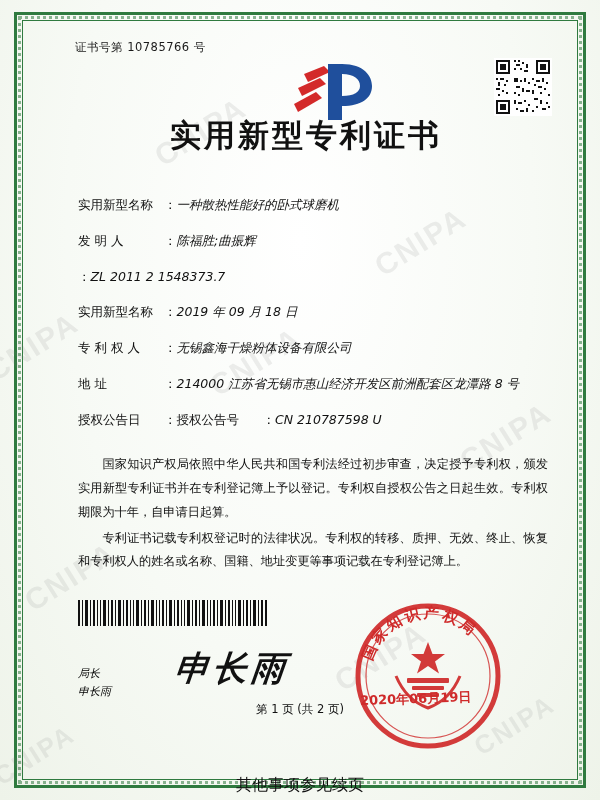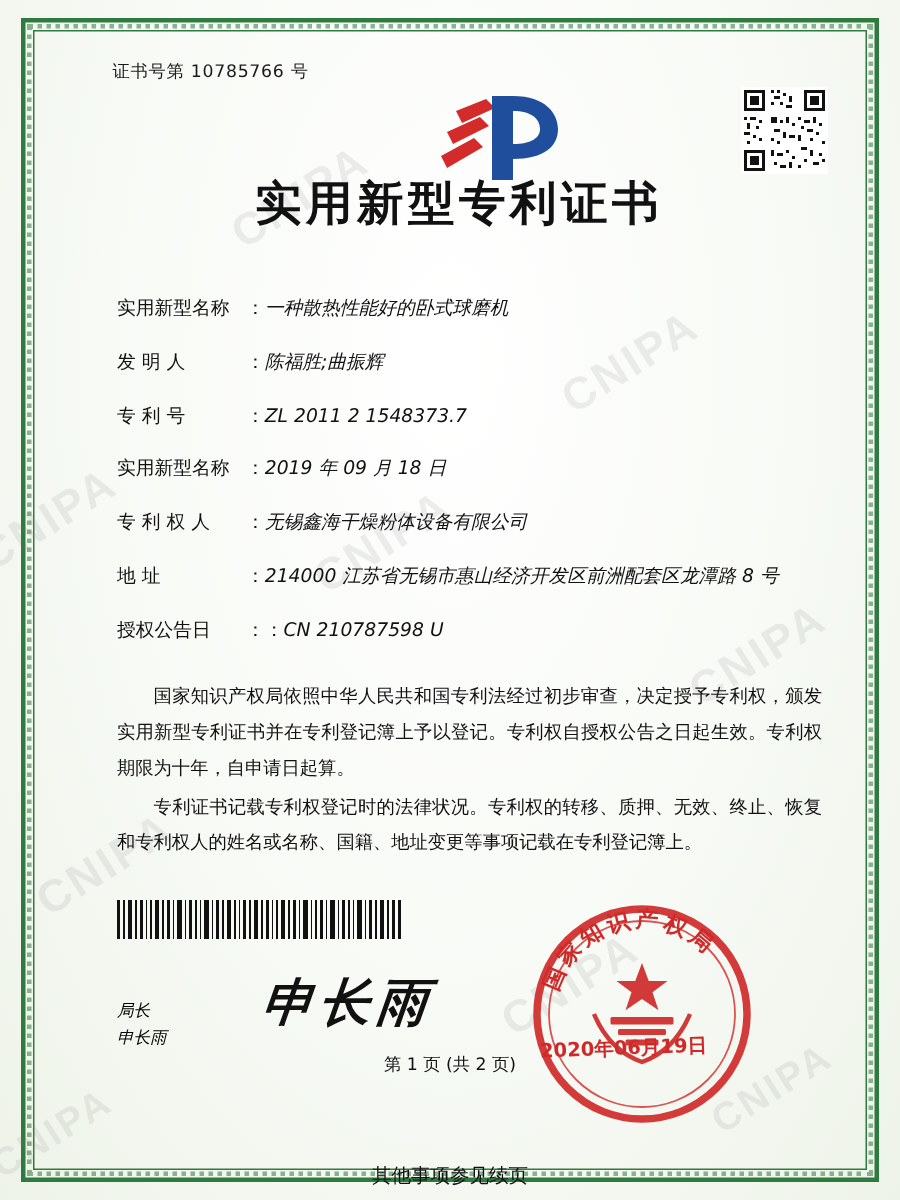--- a/index.html
+++ b/index.html
@@ -220,21 +220,21 @@
     top: 702px;
     text-align: center;
     font-size: 11.5px;
     color: #111;
   }
   .footer-note {
     position: absolute;
     left: 0; right: 0;
     top: 775px;
     text-align: center;
-    font-size: 13px;
+    font-size: 16px;
     color: #111;
   }
 </style>
 </head>
 <body>
 
 <div class="page">
   <div class="bg-tint"></div>
   <div class="outer-border"></div>
   <div class="band"></div>
@@ -341,21 +341,20 @@
         <div class="field-value">一种散热性能好的卧式球磨机</div>
       </div>
 
       <div class="field-row">
         <div class="field-label spread">发 明 人</div>
         <div class="field-colon">：</div>
         <div class="field-value">陈福胜;曲振辉</div>
       </div>
 
       <div class="field-row">
-        <div class="field-label spread">专 利 号</div>
         <div class="field-colon">：</div>
         <div class="field-value">ZL 2011 2 1548373.7</div>
       </div>
 
       <div class="field-row">
         <div class="field-label">实用新型名称</div>
         <div class="field-colon">：</div>
         <div class="field-value">2019 年 09 月 18 日</div>
       </div>
 
@@ -367,20 +366,21 @@
 
       <div class="field-row">
         <div class="field-label spread">地 址</div>
         <div class="field-colon">：</div>
         <div class="field-value">214000 江苏省无锡市惠山经济开发区前洲配套区龙潭路 8 号</div>
       </div>
 
       <div class="field-row dual">
         <div class="field-label">授权公告日</div>
         <div class="field-colon">：</div>
+        <div class="field-label2">授权公告号</div>
         <div class="field-colon">：</div>
         <div class="field-value">CN 210787598 U</div>
       </div>
 
     </div>
 
     <div class="para">
       <p>国家知识产权局依照中华人民共和国专利法经过初步审查，决定授予专利权，颁发实用新型专利证书并在专利登记簿上予以登记。专利权自授权公告之日起生效。专利权期限为十年，自申请日起算。</p>
       <p>专利证书记载专利权登记时的法律状况。专利权的转移、质押、无效、终止、恢复和专利权人的姓名或名称、国籍、地址变更等事项记载在专利登记簿上。</p>
     </div>

